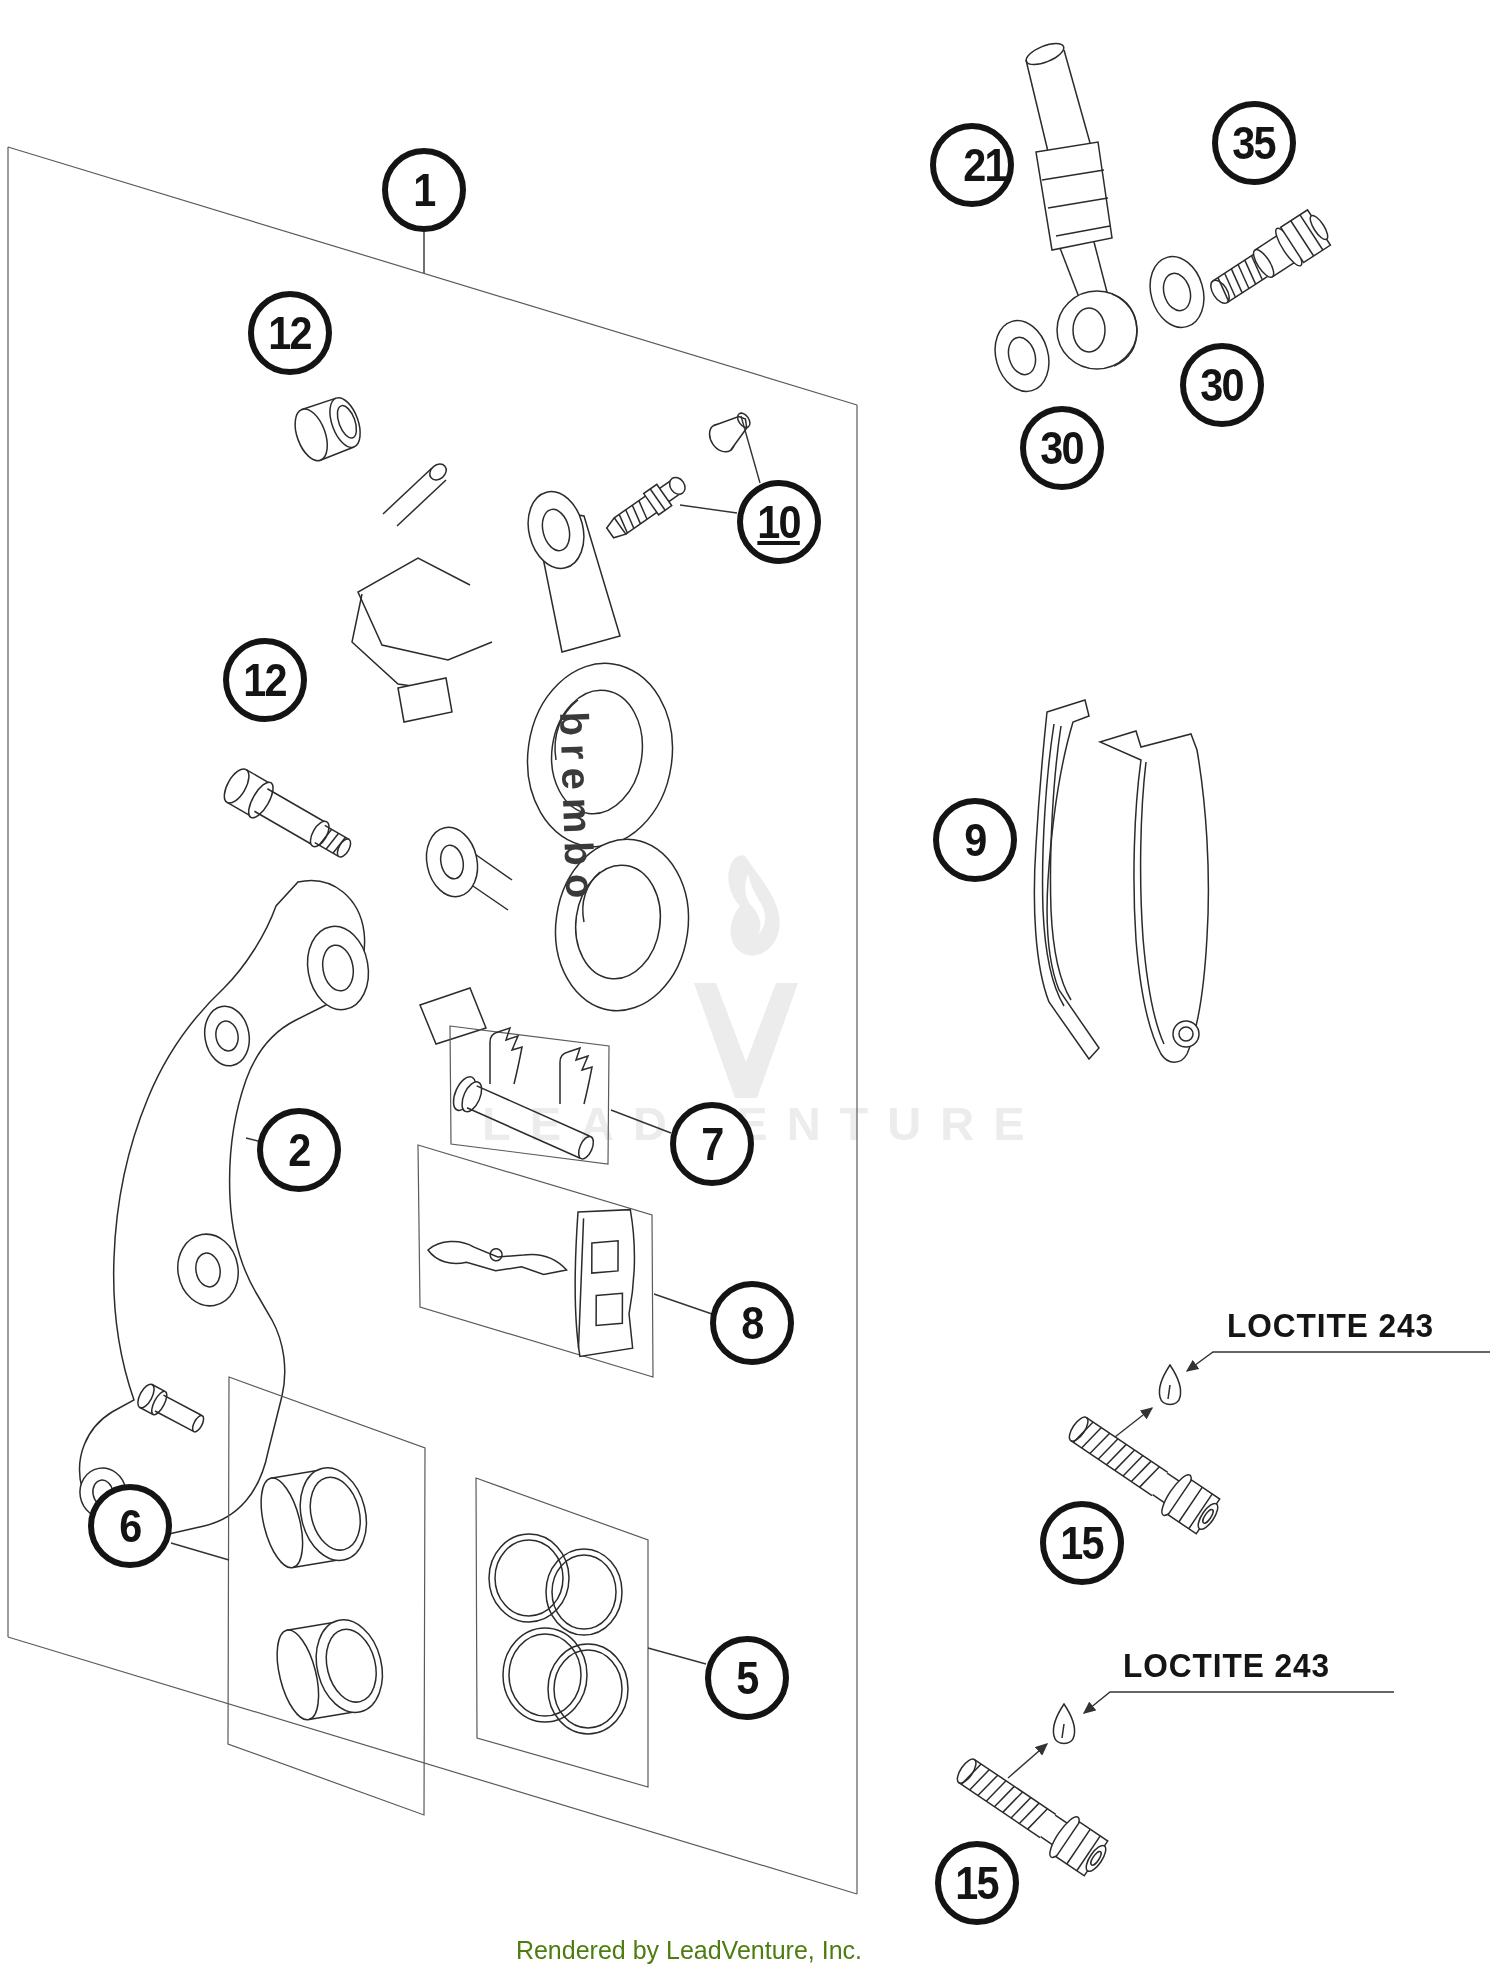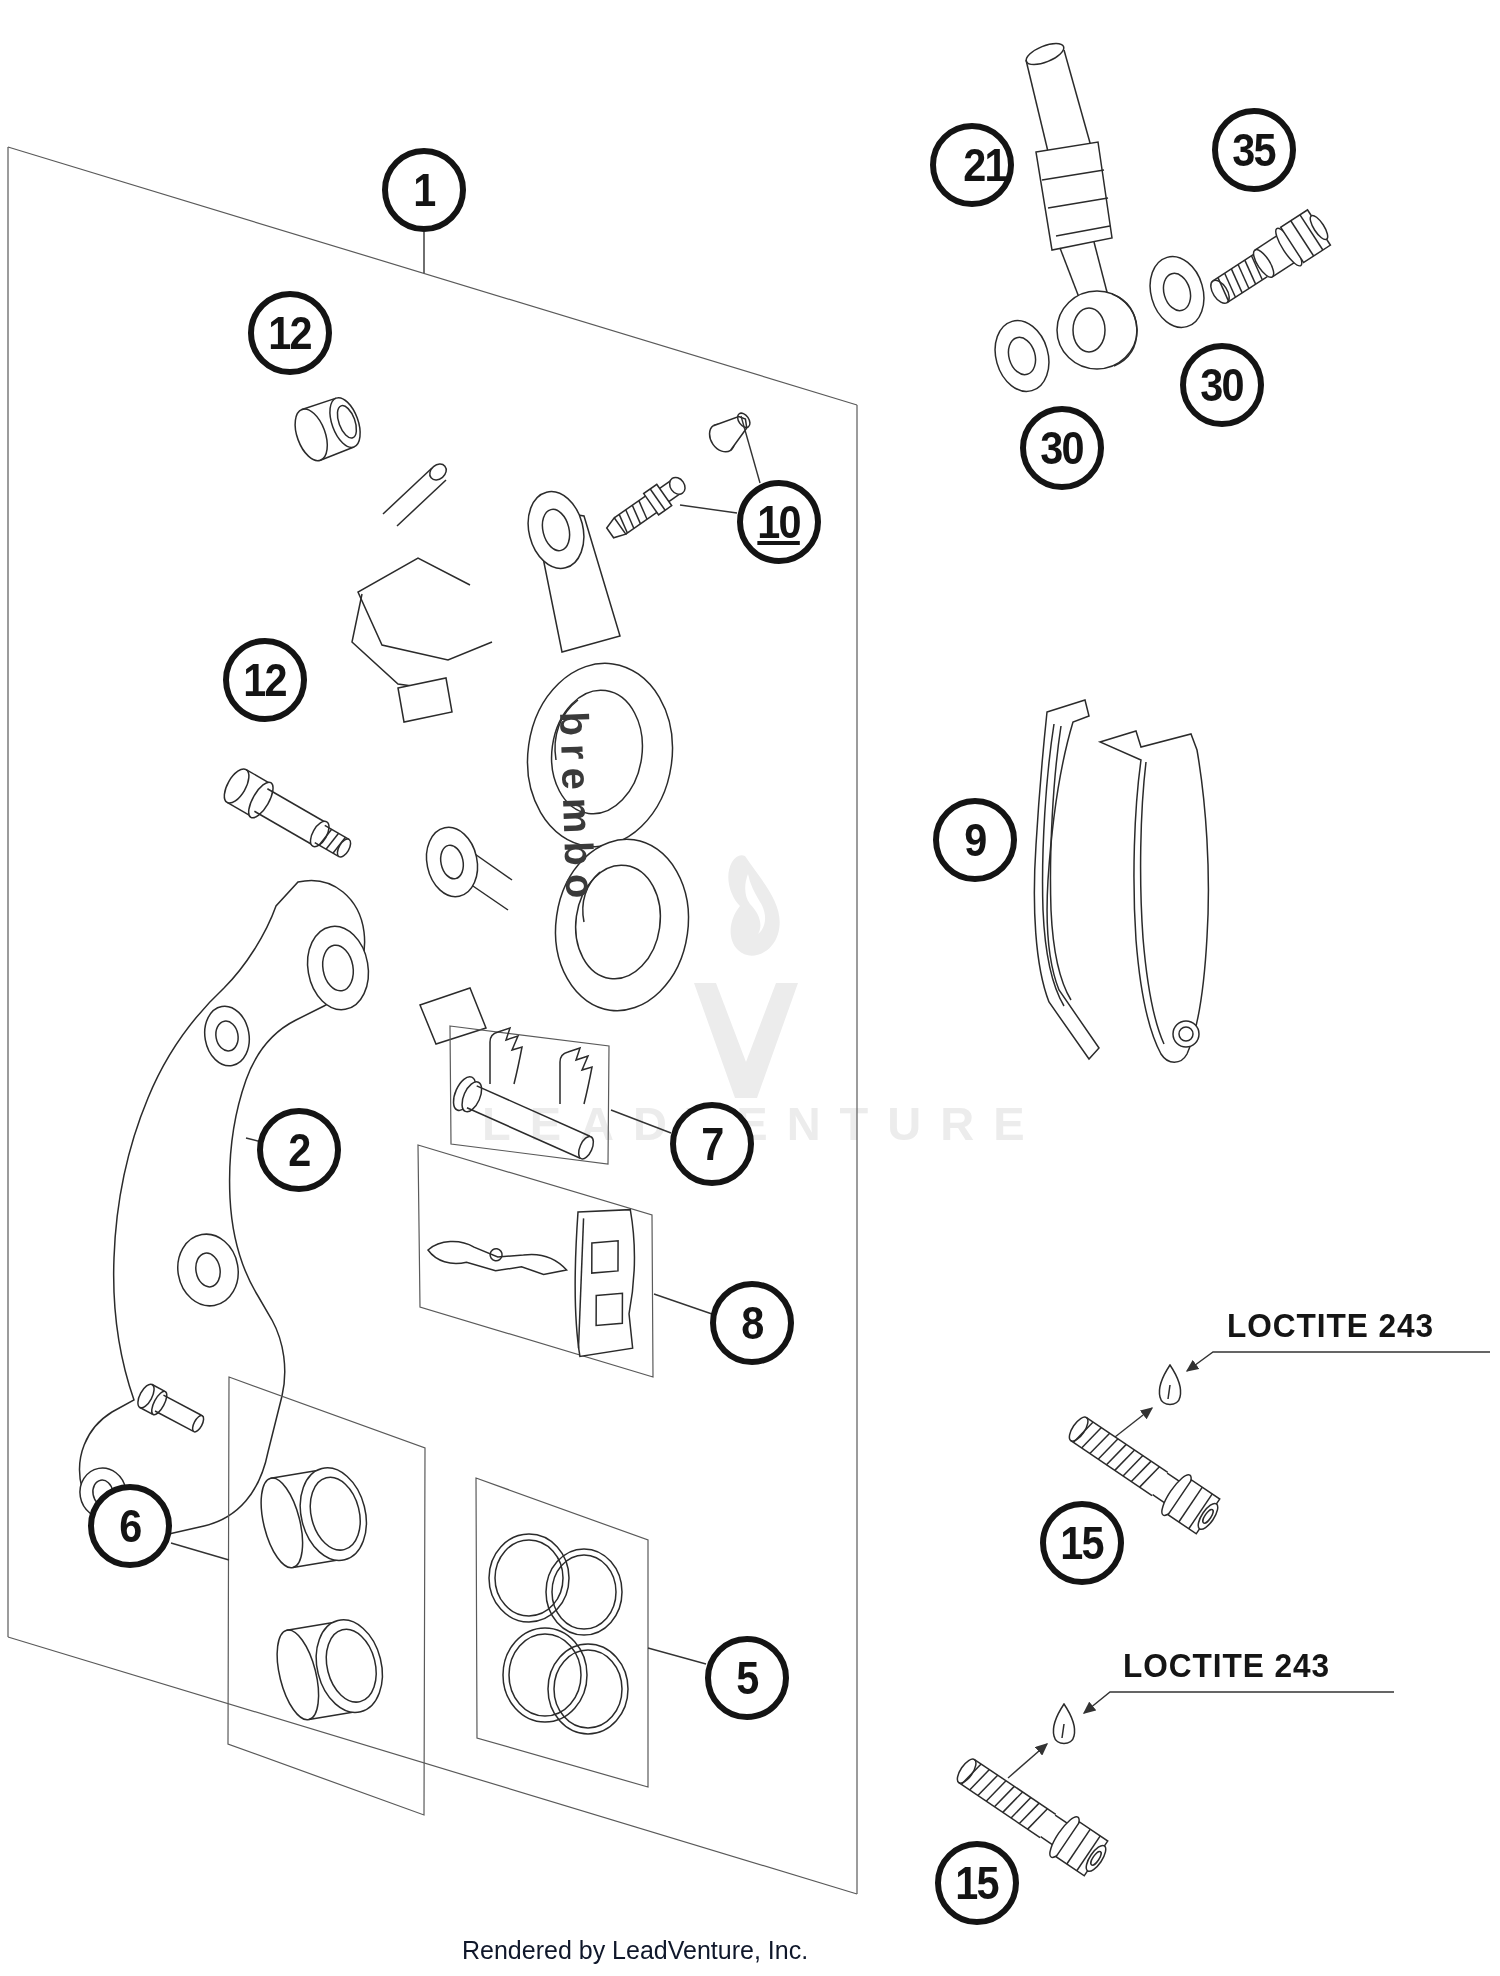--- a/index.html
+++ b/index.html
@@ -16,22 +16,22 @@
   .callout span{transform:scaleX(.9);}
   .loctite{
     position:absolute;font-size:34px;font-weight:700;color:#151515;letter-spacing:1px;
     transform:scaleX(.93);transform-origin:left top;white-space:nowrap;
   }
   .watermark-text{
     position:absolute;left:482px;top:1096px;font-size:47px;font-weight:700;
     letter-spacing:19px;color:#ececec;white-space:nowrap;
   }
   .caption{
-    position:absolute;left:462px;top:1936px;width:400px;text-align:left;
-    font-size:25px;color:#0f172a;
+    position:absolute;left:462px;top:1936px;width:400px;text-align:right;
+    font-size:25px;color:#4d7c0f;
   }
   .wire{stroke:#2b2b2b;stroke-width:1.5;fill:none;}
   .wireW{stroke:#2b2b2b;stroke-width:1.5;fill:#fff;}
   .boxline{stroke:#5a5a5a;stroke-width:1.2;fill:none;}
   .leader{stroke:#333;stroke-width:1.4;fill:none;}
 </style>
 </head>
 <body>
 
 <div class="stage">
@@ -332,21 +332,21 @@
     </div>
   <div class="callout" style="left:88px;top:1484px;">
       <span>6</span>
     </div>
   <div class="callout" style="left:705px;top:1636px;">
       <span>5</span>
     </div>
   <div class="callout" style="left:930px;top:123px;justify-content:flex-end;">
       <span>21</span>
     </div>
-  <div class="callout" style="left:1212px;top:108px;">
+  <div class="callout" style="left:1212px;top:101px;">
       <span>35</span>
     </div>
   <div class="callout" style="left:1180px;top:343px;">
       <span>30</span>
     </div>
   <div class="callout" style="left:1020px;top:406px;">
       <span>30</span>
     </div>
   <div class="callout" style="left:1040px;top:1501px;">
       <span>15</span>

